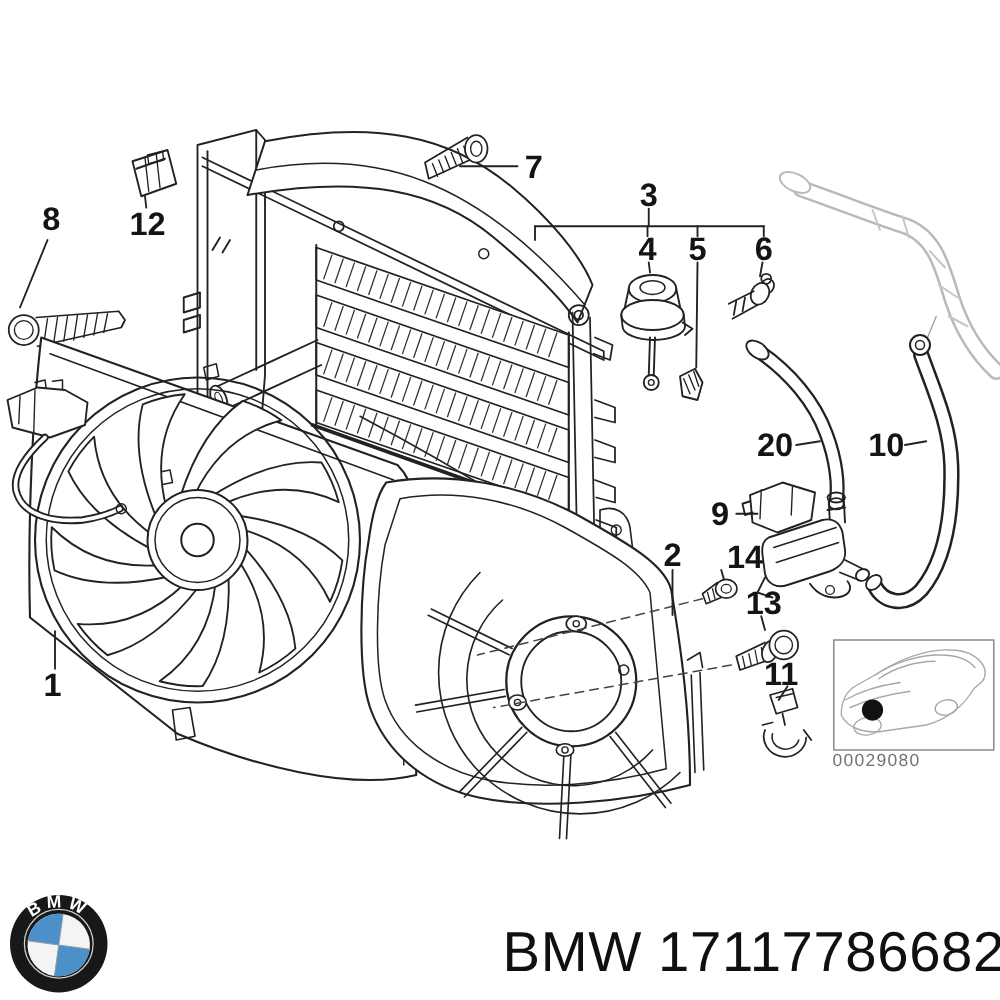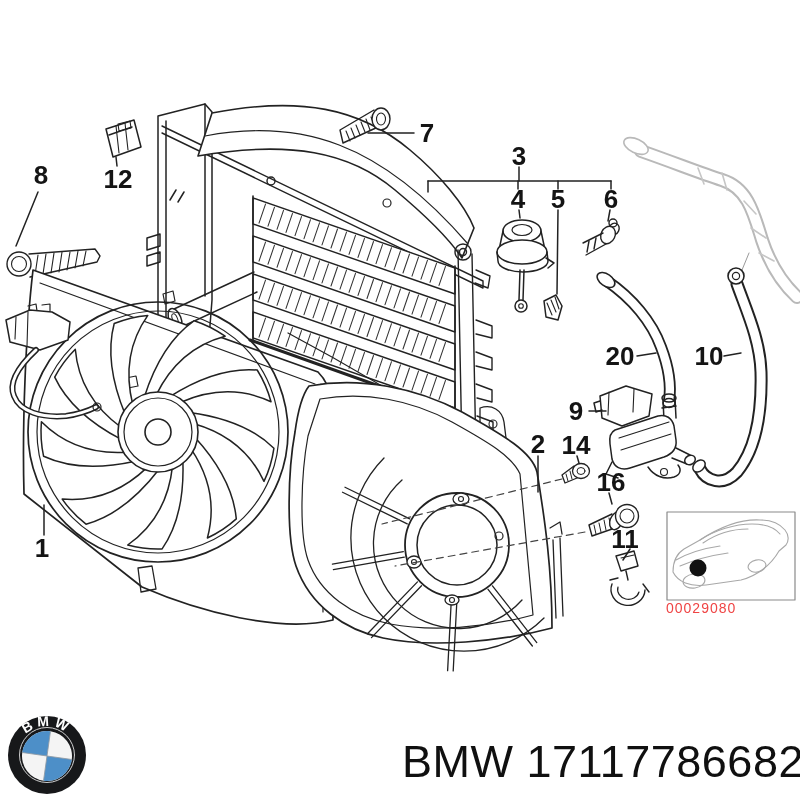--- a/index.html
+++ b/index.html
@@ -1,21 +1,21 @@
 <!DOCTYPE html>
 <html><head>
 <meta charset="utf-8">
 <style>
   html,body{margin:0;padding:0;background:#fff;}
   .stage{position:relative;width:800px;height:800px;background:#fff;overflow:hidden;
          font-family:"Liberation Sans", sans-serif;}
   svg{position:absolute;left:0;top:0;}
   .callout{position:absolute;transform:translate(-50%,-50%);font-weight:bold;
            font-size:26px;color:#141414;line-height:1;white-space:nowrap;}
-  .thumb-code{position:absolute;left:666px;top:600px;font-size:14px;color:#ef4444;
+  .thumb-code{position:absolute;left:666px;top:600px;font-size:14px;color:#737373;
               letter-spacing:1px;}
   .part-number{position:absolute;left:402px;top:736px;font-size:45px;color:#101010;
                white-space:nowrap;letter-spacing:0.5px;}
 </style>
 </head>
 <body>
 
 <div class="stage">
 
 <svg width="800" height="800" viewBox="0 0 800 800" fill="none" stroke-linecap="round" stroke-linejoin="round">
@@ -391,20 +391,20 @@
 <div class="callout" style="left:519px;top:156px">3</div>
 <div class="callout" style="left:518px;top:199px">4</div>
 <div class="callout" style="left:558px;top:199px">5</div>
 <div class="callout" style="left:611px;top:199px">6</div>
 <div class="callout" style="left:427px;top:133px">7</div>
 <div class="callout" style="left:41px;top:175px">8</div>
 <div class="callout" style="left:576px;top:411px">9</div>
 <div class="callout" style="left:620px;top:356px">20</div>
 <div class="callout" style="left:625px;top:539px">11</div>
 <div class="callout" style="left:709px;top:356px">10</div>
-<div class="callout" style="left:611px;top:482px">16</div>
-<div class="callout" style="left:576px;top:445px">14</div>
+<div class="callout" style="left:611px;top:482px">13</div>
+<div class="callout" style="left:596px;top:445px">14</div>
 <div class="callout" style="left:118px;top:179px">12</div>
 
 <div class="thumb-code">00029080</div>
 <div class="part-number">BMW 17117786682</div>
 
 </div>
 
 </body></html>

